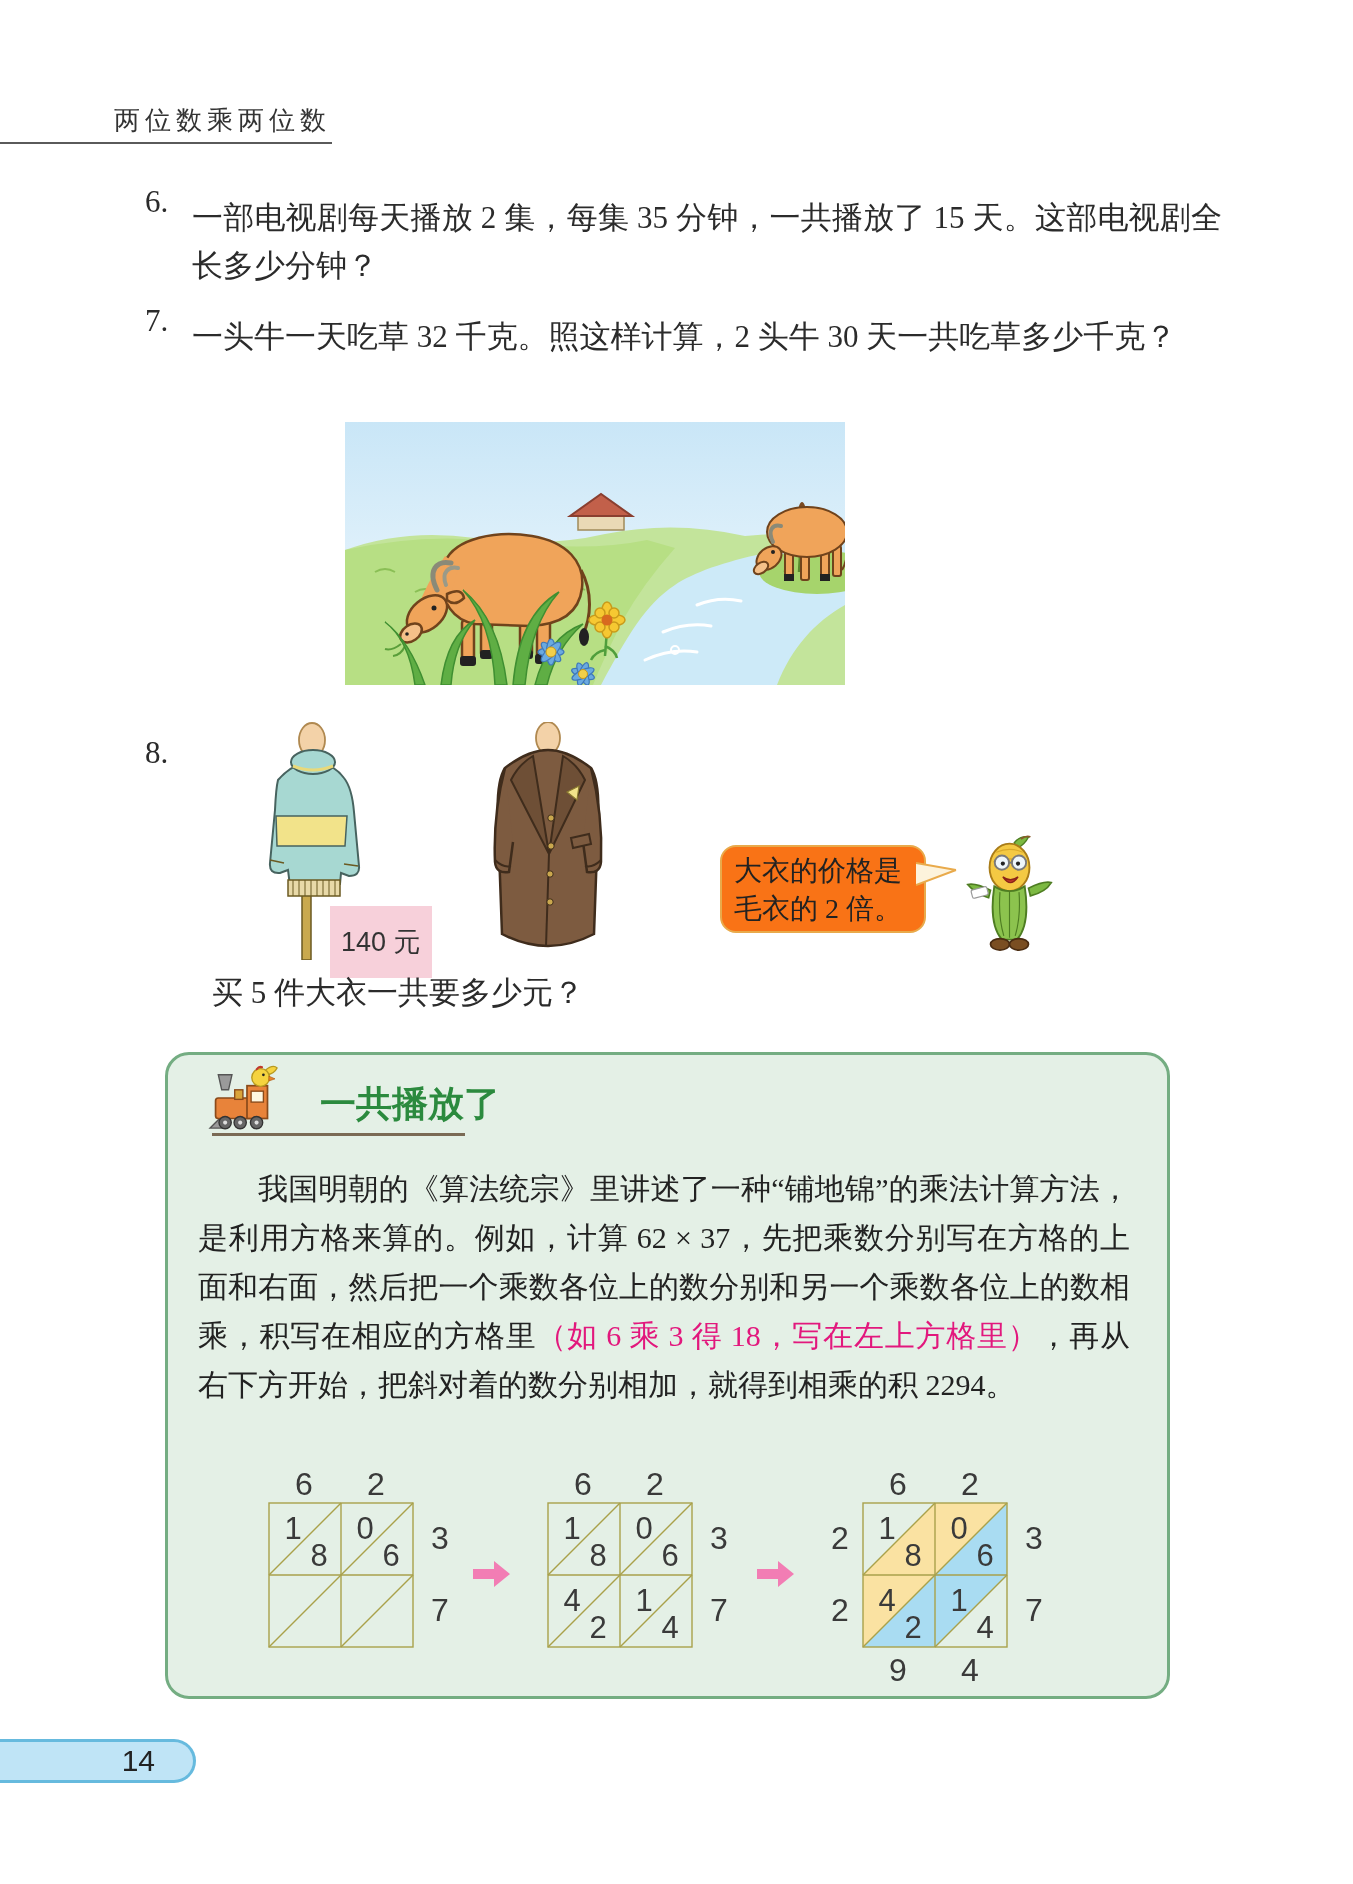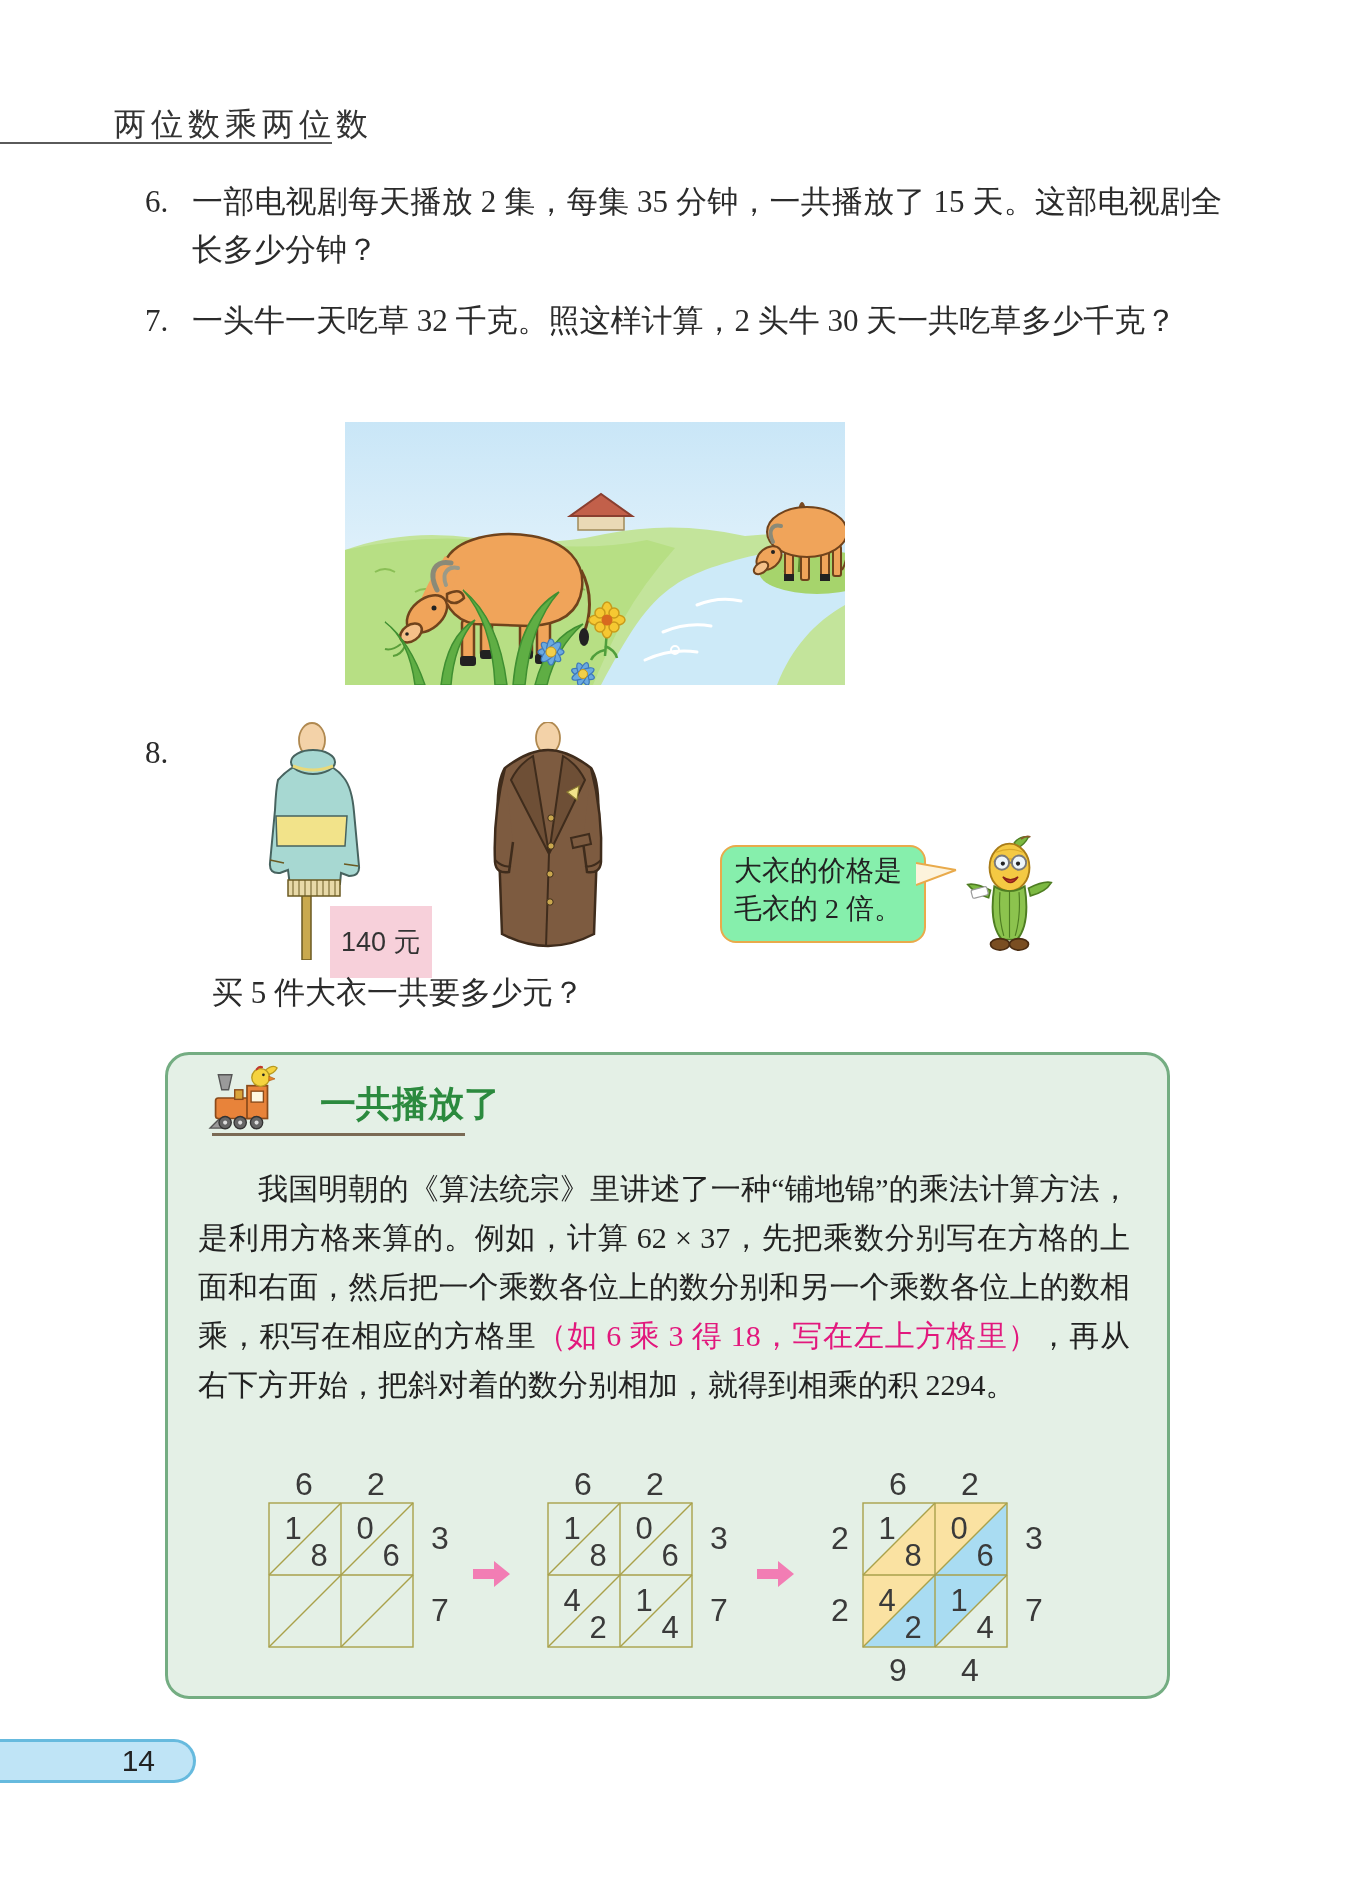--- a/index.html
+++ b/index.html
@@ -1,35 +1,35 @@
 <!DOCTYPE html>
 <html><head>
 <meta charset="utf-8">
 <style>
   html,body{margin:0;padding:0;background:#ffffff;}
   .page{position:relative;width:1353px;height:1884px;background:#fff;overflow:hidden;
         font-family:"Liberation Serif","DejaVu Serif",serif;color:#2b2b2b;}
   .abs{position:absolute;}
 
   
-  .header-title{left:114px;top:103px;font-size:32px;letter-spacing:5px;color:#333;}
+  .header-title{left:114px;top:103px;font-size:26px;letter-spacing:5px;color:#333;}
   .header-rule{left:0;top:142px;width:332px;height:2px;background:#5a5a5a;}
 
   
   .problem{left:145px;width:1080px;font-size:31px;line-height:48px;}
   .problem .pnum{position:absolute;left:0;top:0;}
-  .problem .ptext{margin-left:47px;width:1030px;text-align:justify;}
+  .problem .ptext{margin-left:47px;width:1030px;text-align:justify;margin-top:16px;}
   #p6{top:178px;} #p7{top:297px;}
   .p8num{left:145px;top:735px;font-size:31px;}
   .p8question{left:212px;top:972px;font-size:31px;}
 
   .price-tag{left:330px;top:906px;background:#f7d0da;padding:18px 11px;
              font-family:"Liberation Sans",sans-serif;font-size:27px;color:#333;}
 
-  .bubble{left:720px;top:845px;width:206px;height:98px;background:#86efac;
+  .bubble{left:720px;top:845px;width:206px;height:88px;background:#f97316;
           border:2px solid #e9aa4b;border-radius:16px;box-sizing:border-box;
           padding:5px 12px;font-size:28px;line-height:38px;color:#222;}
   .bubble-tail{left:916px;top:858px;}
 
   
   .know-box{left:165px;top:1052px;width:1005px;height:647px;background:#e4f0e6;
             border:3px solid #74ad82;border-radius:24px;box-sizing:border-box;}
   .know-title{left:320px;top:1080px;font-family:"Liberation Sans","DejaVu Sans",sans-serif;
               font-weight:bold;font-size:36px;color:#2b8a3e;}
   .train-track{left:212px;top:1133px;width:253px;height:3px;background:#7a6a55;}

